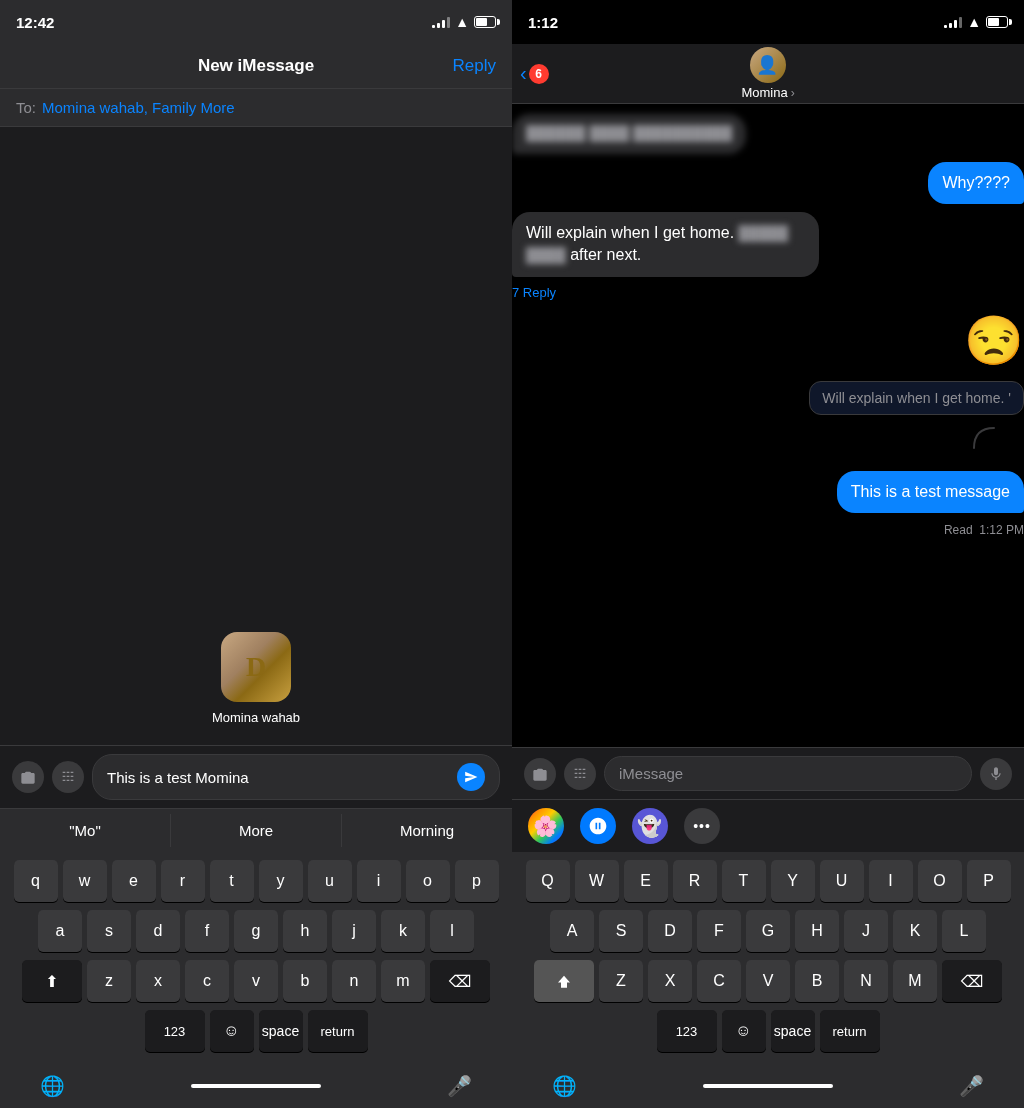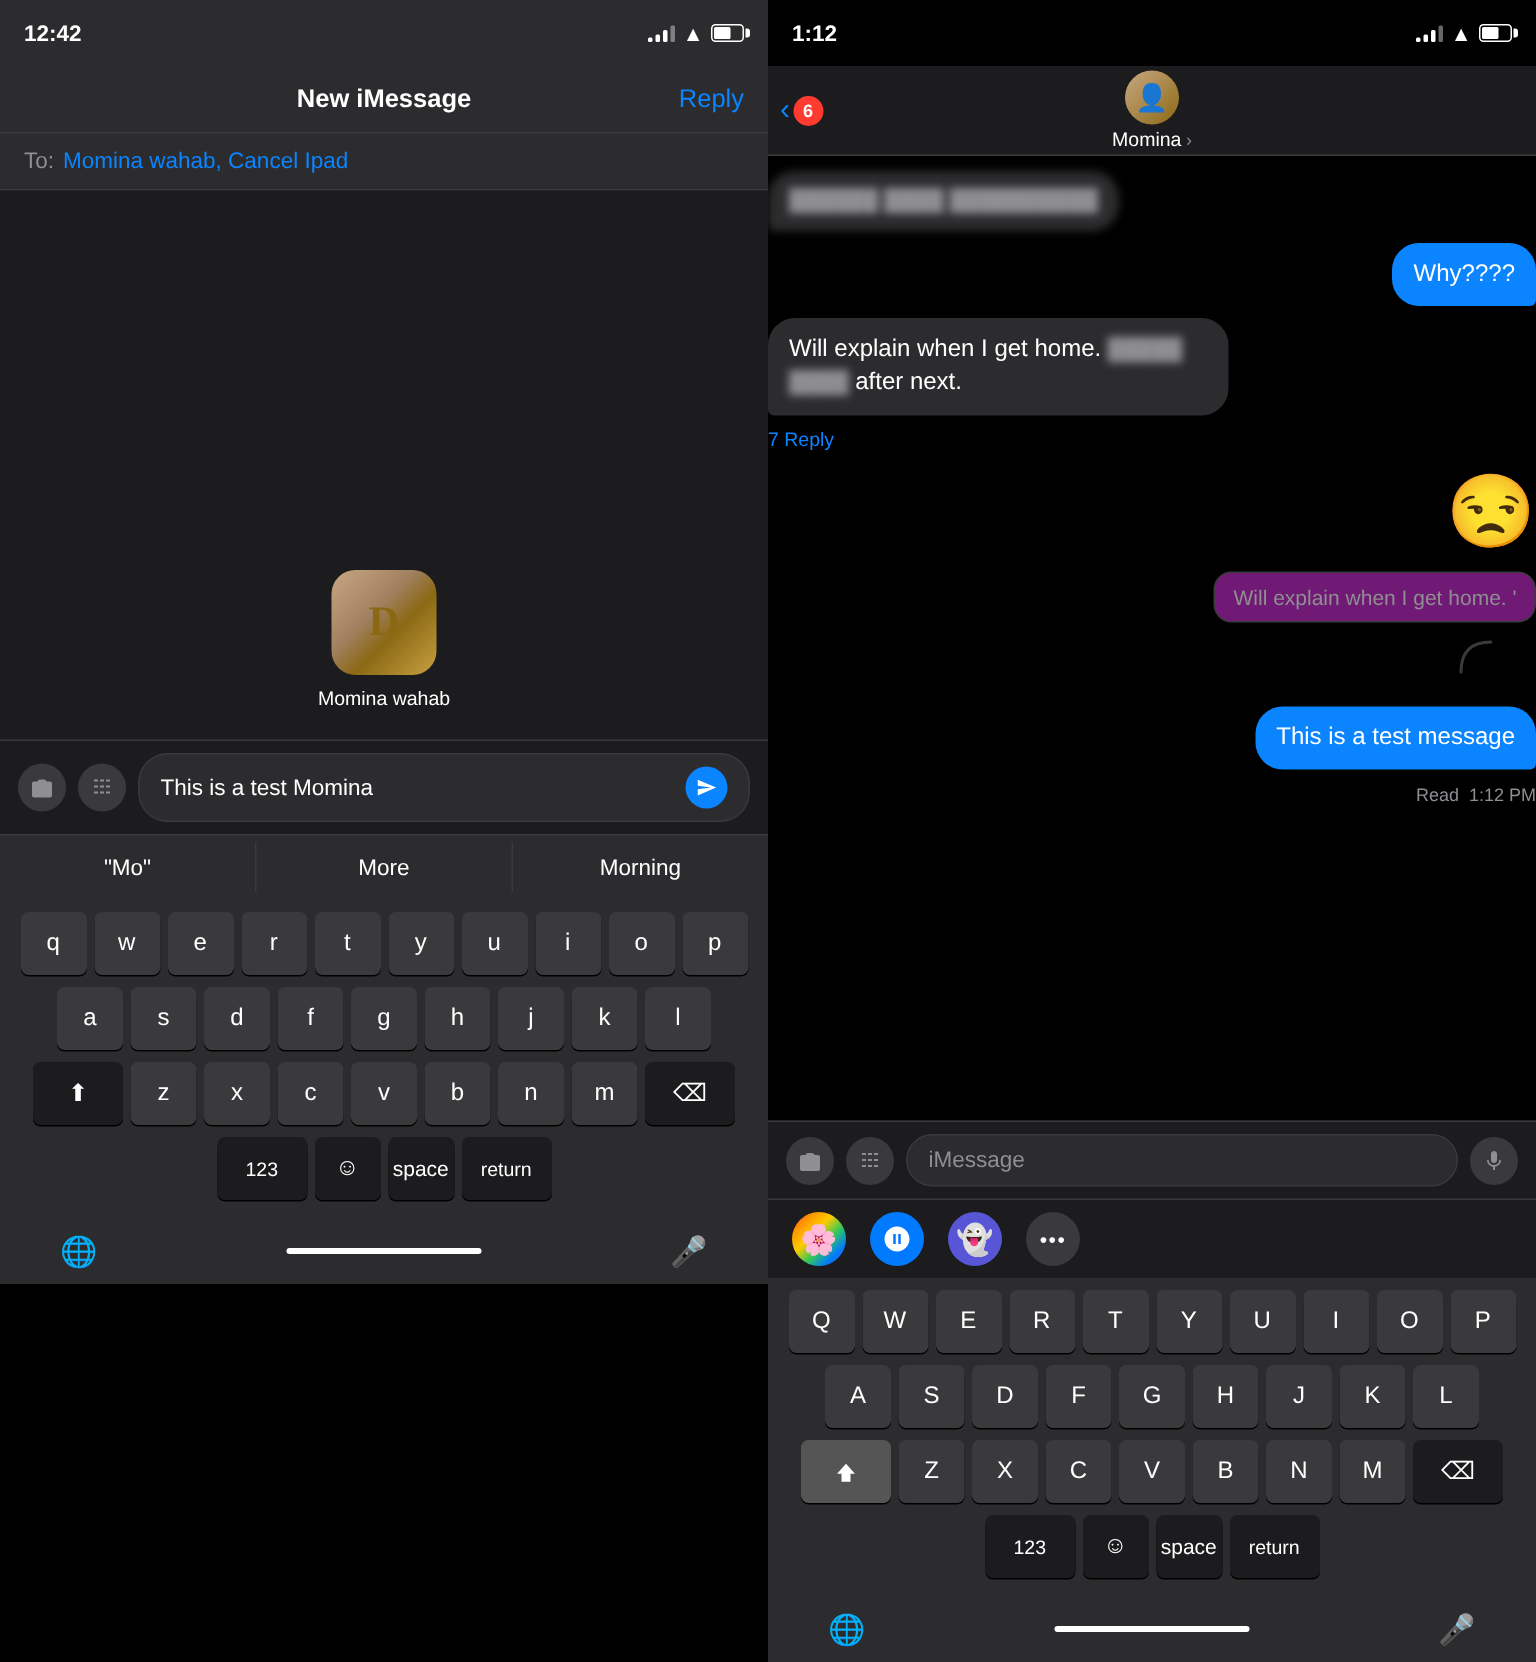--- a/index.html
+++ b/index.html
@@ -8,21 +8,21 @@
       height: 1108px;
       background: #000;
       display: flex;
       font-family: -apple-system, 'SF Pro Display', 'Helvetica Neue', Arial, sans-serif;
       overflow: hidden;
     }
 
     
     .left-panel {
       width: 512px;
-      height: 856px;
+      height: 1108px;
       background: #1c1c1e;
       display: flex;
       flex-direction: column;
       position: relative;
     }
 
     .left-status-bar {
       background: #2c2c2e;
       height: 44px;
       display: flex;
@@ -404,21 +404,21 @@
 
     .message-status {
       align-self: flex-end;
       color: #8e8e93;
       font-size: 12px;
       margin-top: 2px;
     }
 
     .quoted-bubble {
       align-self: flex-end;
-      background: #701a75;
+      background: #0f172a;
       border-radius: 12px;
       padding: 8px 12px;
       max-width: 70%;
       color: #8e8e93;
       font-size: 14px;
       border: 1px solid #3a3a3c;
     }
 
     .right-input-bar {
       background: #1c1c1e;
@@ -624,21 +624,21 @@
     </div>
   </div>
 
   <div class="new-imessage-header">
     <span class="new-imessage-title">New iMessage</span>
     <span class="cancel-btn">Reply</span>
   </div>
 
   <div class="to-field">
     <span class="to-label">To:</span>
-    <span class="to-recipients">Momina wahab, Cancel Ipad</span>
+    <span class="to-recipients">Momina wahab, Family More</span>
   </div>
 
   <div class="left-message-area">
     <div class="contact-suggestion">
       <div class="contact-avatar-inner">
         <div style="font-size:28px; z-index:1; color:#8b6914; font-weight:bold; font-family:serif;">D</div>
       </div>
       <span class="contact-name">Momina wahab</span>
     </div>
   </div>

